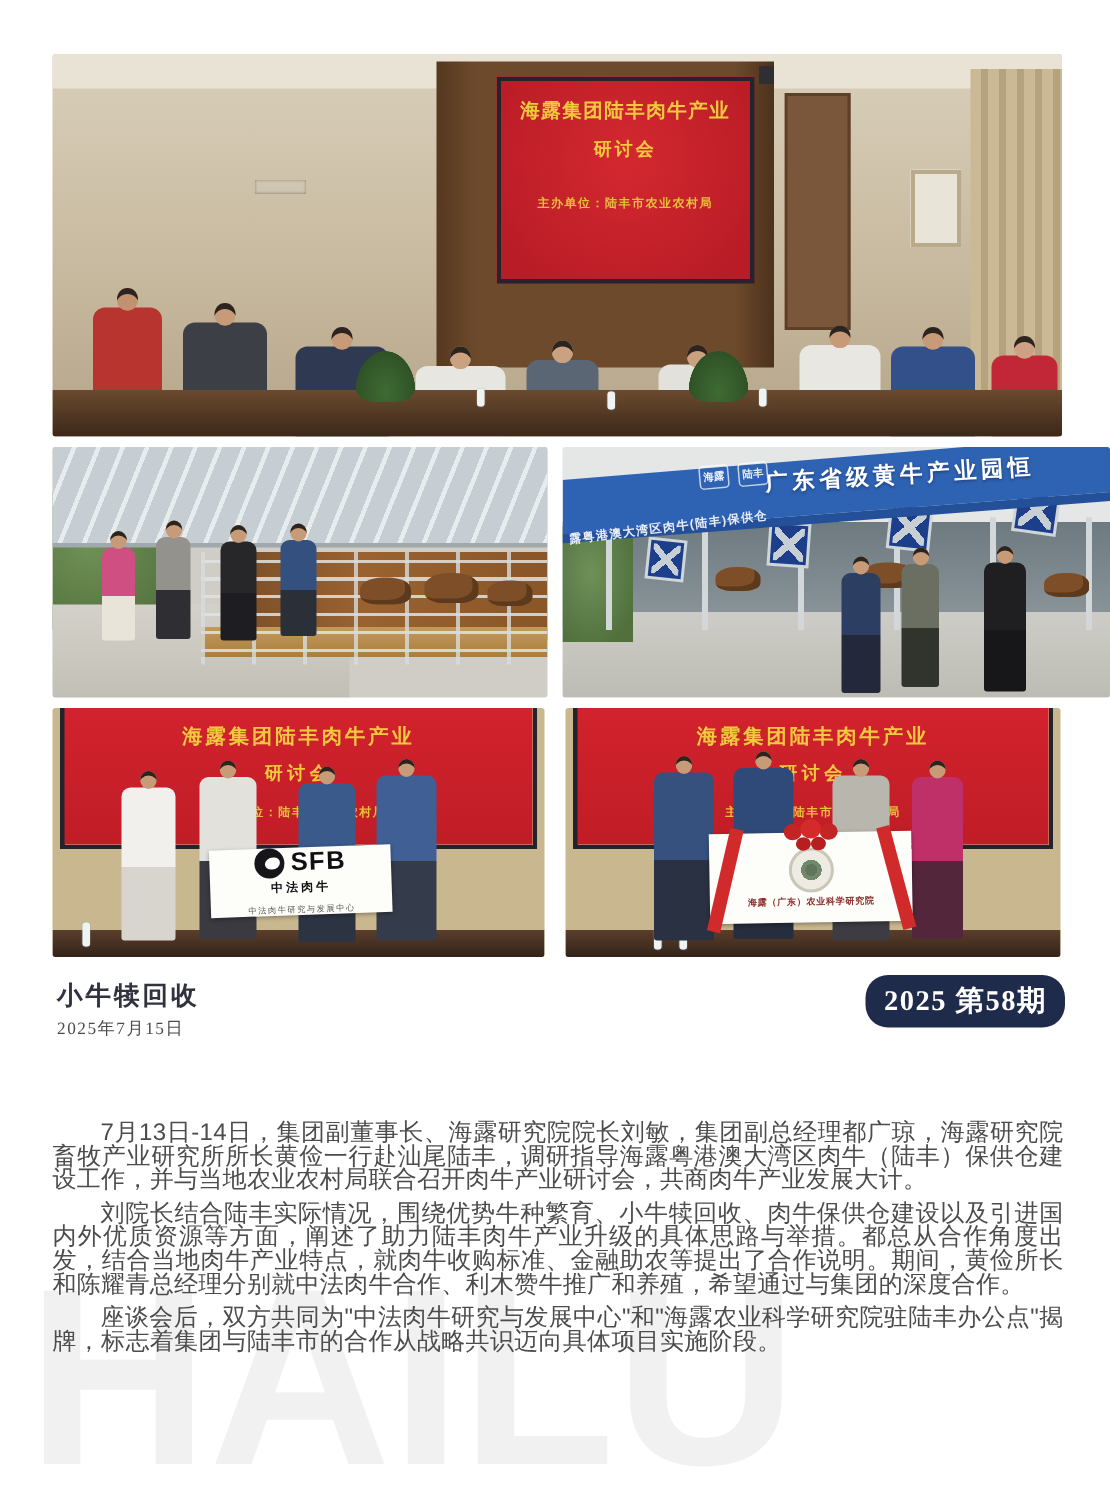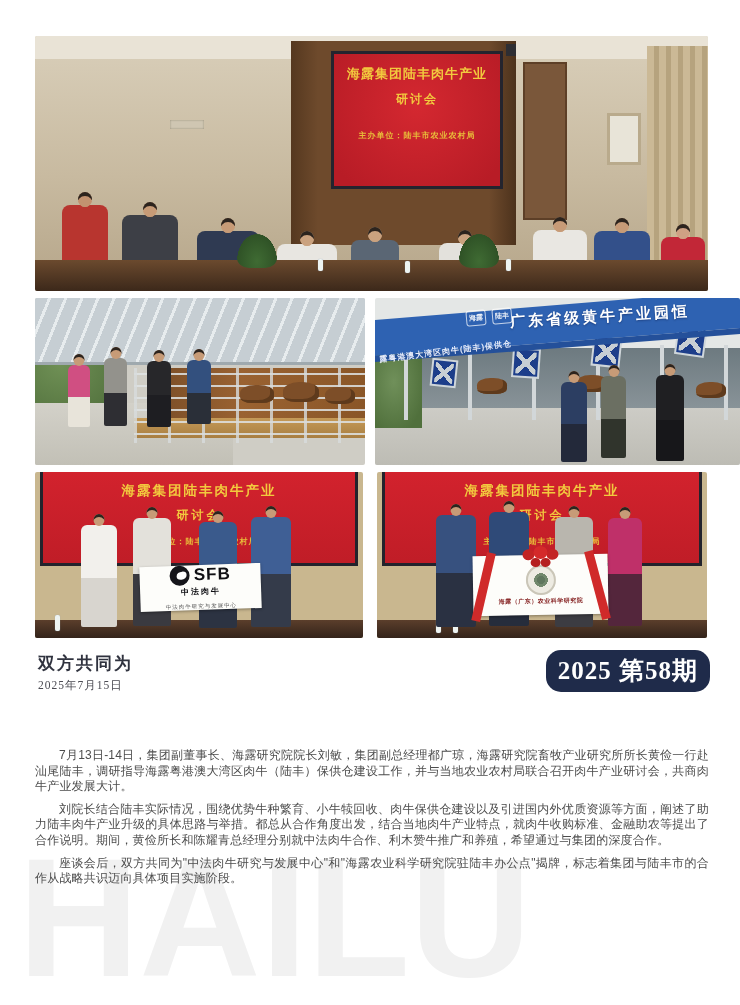--- a/index.html
+++ b/index.html
@@ -72,26 +72,26 @@
   .sfb-cap { font-size:5.5px; color:#555; margin-top:6px; letter-spacing:1px; }
   .ribbon { position:absolute; width:9px; background:#d02a2a; }
   .bow { position:absolute; width:14px; height:13px; background:#d42a2a; border-radius:50%; box-shadow:-12px 2px 0 -1px #c32424, 12px 2px 0 -1px #c32424, -5px 10px 0 -2px #b51f1f, 5px 10px 0 -2px #b51f1f; }
   .seal { position:absolute; width:30px; height:30px; border-radius:50%; background:#edebe2; box-shadow:inset 0 0 0 2px #cac6b8; }
   .seal::before { content:''; position:absolute; inset:7px; border-radius:50%; background:radial-gradient(circle,#3c5a3c 0 35%, transparent 36%), radial-gradient(circle,#53704f 0 60%, transparent 61%); opacity:.8; }
   .inst-text { font-size:6px; color:#8a2b2b; font-weight:bold; letter-spacing:.5px; margin-top:4px; }
 
   
   #dept { left:38px; top:652px; font-family:"Liberation Serif","DejaVu Serif",serif; font-weight:bold; font-size:17px; color:#30333f; letter-spacing:2px; }
   #date { left:38px; top:678px; font-family:"Liberation Serif","DejaVu Serif",serif; font-size:11.5px; color:#4a4a52; letter-spacing:1px; }
-  #badge { right:30px; top:650px; background:#1f2b4a; color:#fff; font-family:"Liberation Serif","DejaVu Serif",serif; font-weight:bold; font-size:25px; padding:4px 12px 5px; border-radius:15px; letter-spacing:1px; }
+  #badge { right:30px; top:650px; background:#1f2b4a; color:#fff; font-family:"Liberation Serif","DejaVu Serif",serif; font-weight:bold; font-size:19px; padding:4px 12px 5px; border-radius:15px; letter-spacing:1px; }
   #headline { left:35px; top:712px; width:680px; display:flex; align-items:flex-start; }
   #headline .sq { width:8px; height:8px; background:#1c1c1c; margin:7px 10px 0 0; flex:none; }
   #headline .ht { font-weight:bold; font-size:17.5px; color:#161616; letter-spacing:.5px; line-height:1.3; }
   #bodytext { left:35px; top:748px; width:674px; z-index:2; }
-  #bodytext p { font-size:12px; line-height:15.6px; color:#4c4c4c; text-align:justify; text-indent:2em; margin-bottom:7px; letter-spacing:.2px; }
+  #bodytext p { font-size:16px; line-height:15.6px; color:#4c4c4c; text-align:justify; text-indent:2em; margin-bottom:7px; letter-spacing:.2px; }
   #watermark { left:18px; top:822px; font-size:168px; font-weight:900; color:#f1f1f1; letter-spacing:0px; z-index:1; font-family:"Liberation Sans","DejaVu Sans",sans-serif; }
 </style>
 </head>
 <body>
 
 <div id="page">
 
   <div id="hero" class="photo">
     <div class="abs hero-ceiling"></div>
     <div class="abs hero-ac"></div>
@@ -202,21 +202,21 @@
       <div class="ribbon" style="right:6px; top:-4px; height:70px; transform:rotate(-14deg);"></div>
       <div class="bow" style="left:50%; top:-9px; transform:translateX(-50%); z-index:4;"></div>
       <div class="seal" style="left:50%; top:42%; transform:translate(-50%,-50%);"></div>
       <div class="inst-text" style="margin-top:34px;">海露（广东）农业科学研究院</div>
     </div>
     <div class="abs pp-table"></div>
     <div class="abs bottle" style="left:18%; bottom:3%; height:15px;"></div>
     <div class="abs bottle" style="left:23%; bottom:3%; height:17px;"></div>
   </div>
 
-  <div class="abs" id="dept">双方共同为</div>
+  <div class="abs" id="dept">小牛犊回收</div>
   <div class="abs" id="date">2025年7月15日</div>
   <div class="abs" id="badge">2025 第58期</div>
 
 
   <div class="abs" id="watermark">HAILU</div>
   <div class="abs" id="bodytext">
     <p>7月13日-14日，集团副董事长、海露研究院院长刘敏，集团副总经理都广琼，海露研究院畜牧产业研究所所长黄俭一行赴汕尾陆丰，调研指导海露粤港澳大湾区肉牛（陆丰）保供仓建设工作，并与当地农业农村局联合召开肉牛产业研讨会，共商肉牛产业发展大计。</p>
     <p>刘院长结合陆丰实际情况，围绕优势牛种繁育、小牛犊回收、肉牛保供仓建设以及引进国内外优质资源等方面，阐述了助力陆丰肉牛产业升级的具体思路与举措。都总从合作角度出发，结合当地肉牛产业特点，就肉牛收购标准、金融助农等提出了合作说明。期间，黄俭所长和陈耀青总经理分别就中法肉牛合作、利木赞牛推广和养殖，希望通过与集团的深度合作。</p>
     <p>座谈会后，双方共同为"中法肉牛研究与发展中心"和"海露农业科学研究院驻陆丰办公点"揭牌，标志着集团与陆丰市的合作从战略共识迈向具体项目实施阶段。</p>
   </div>

